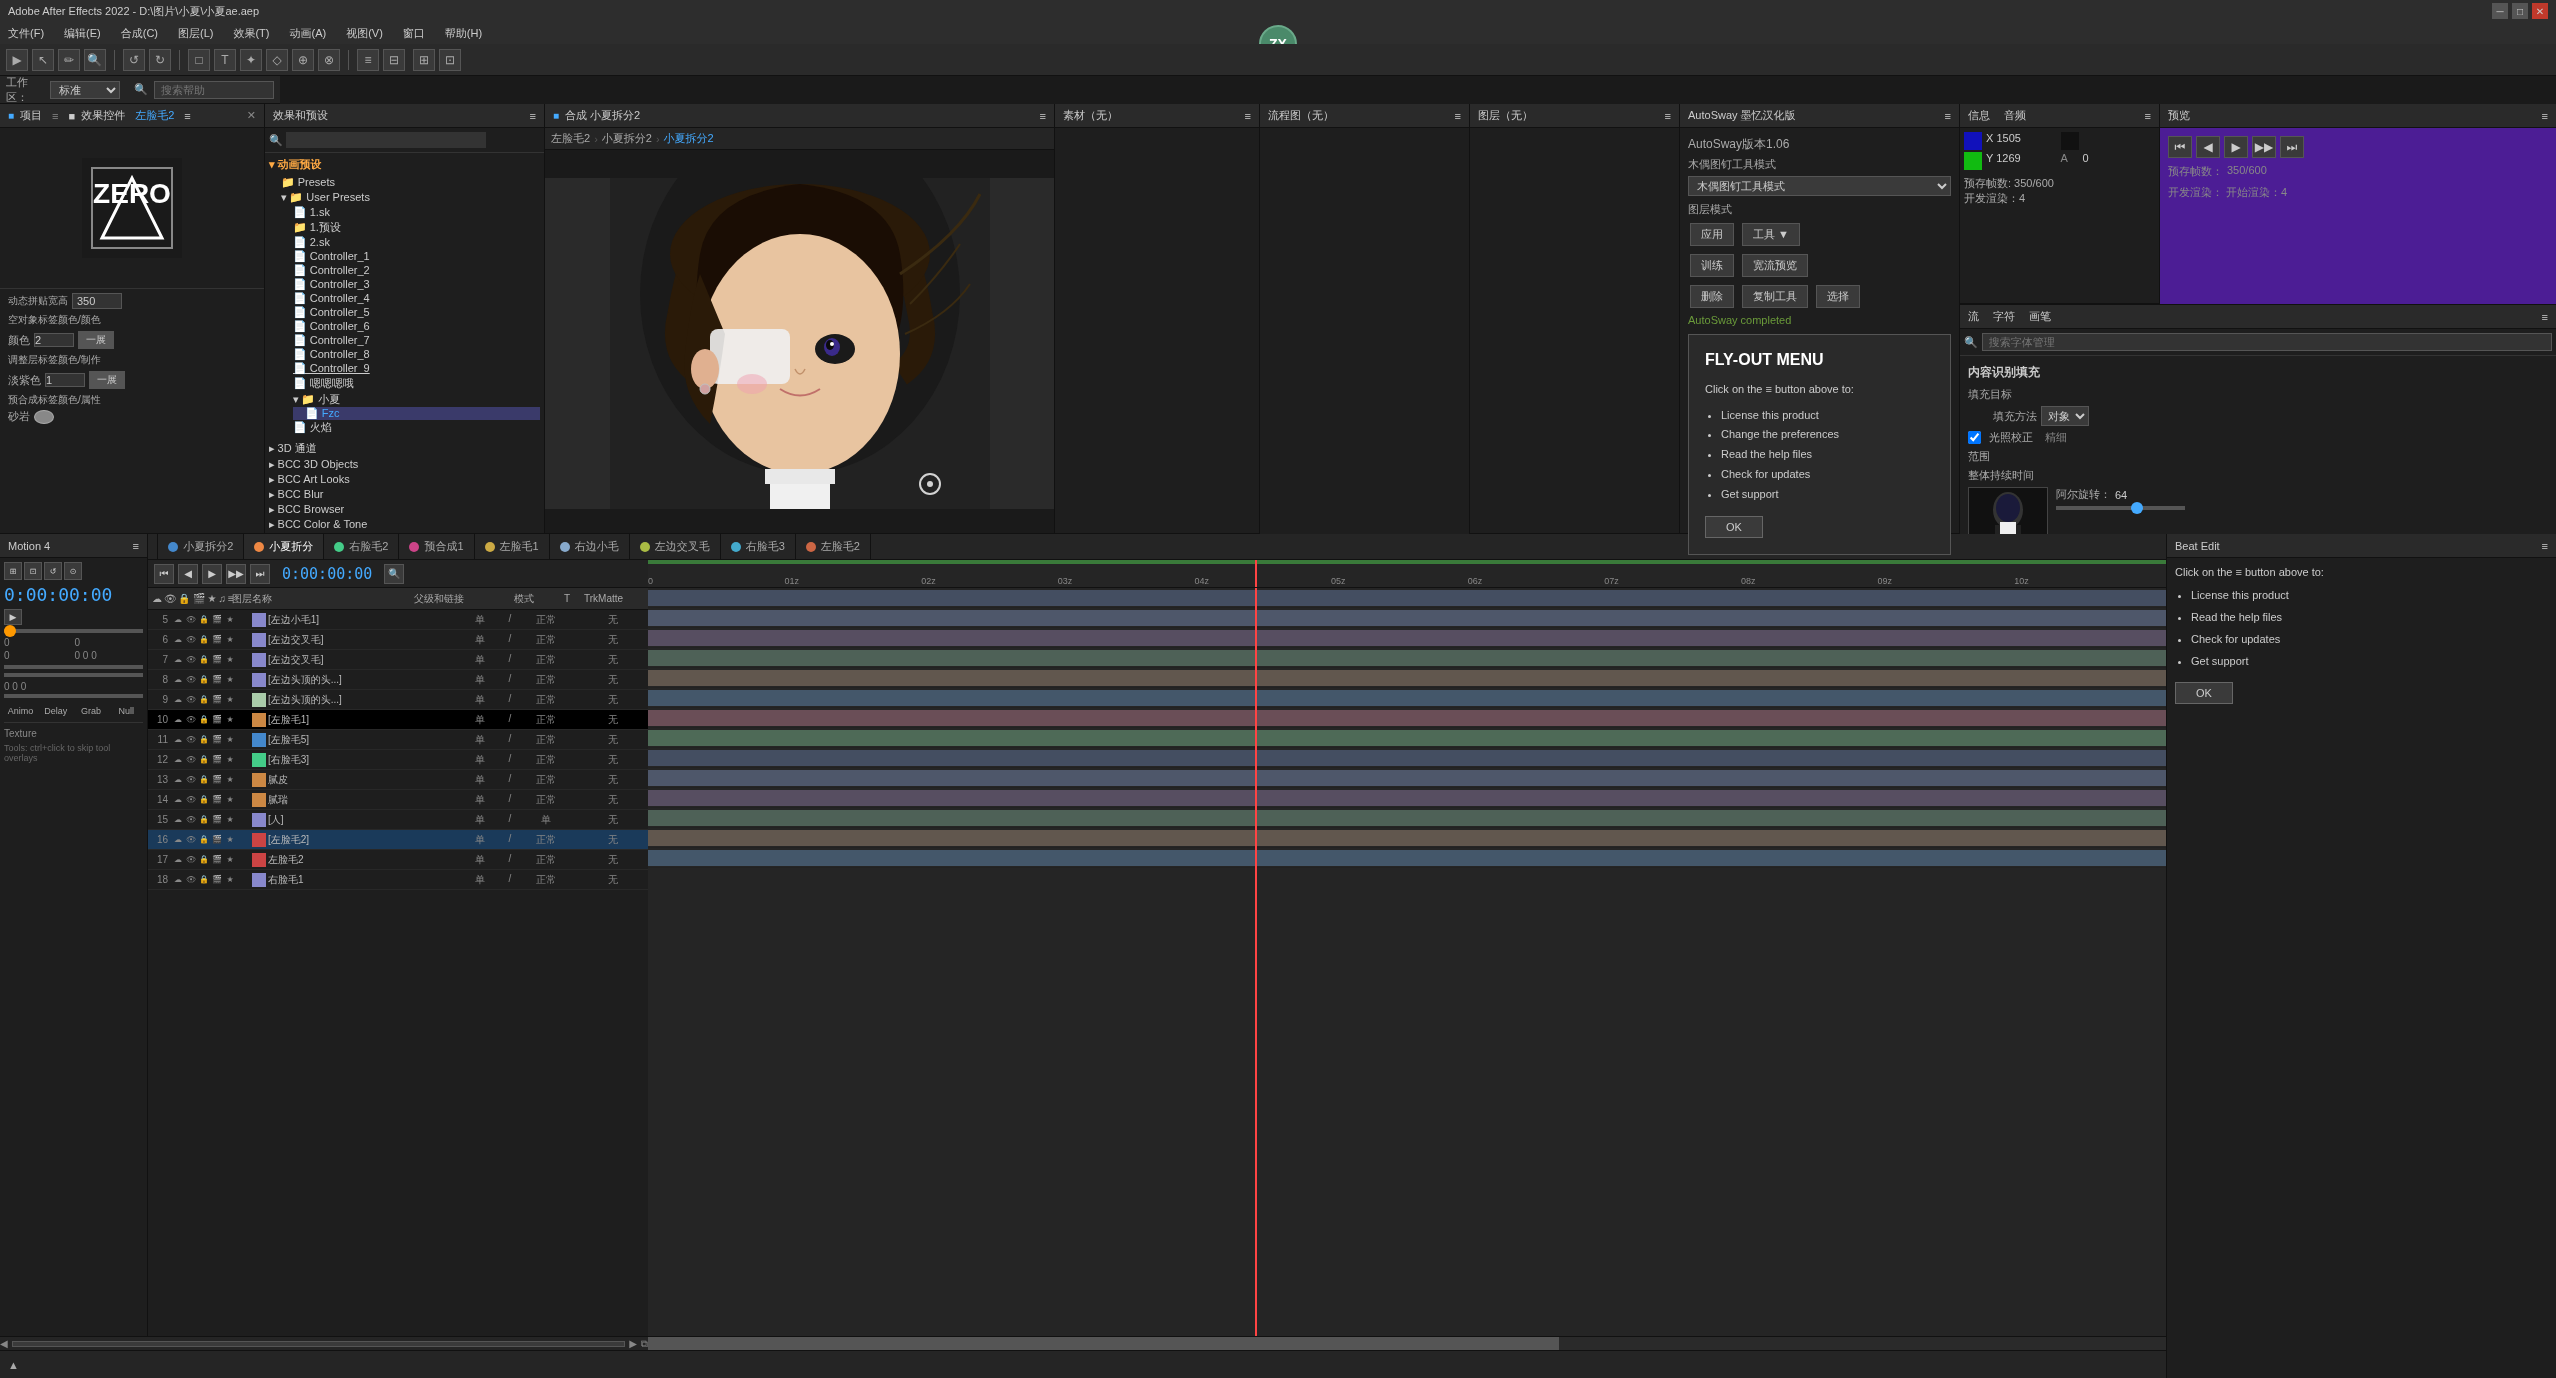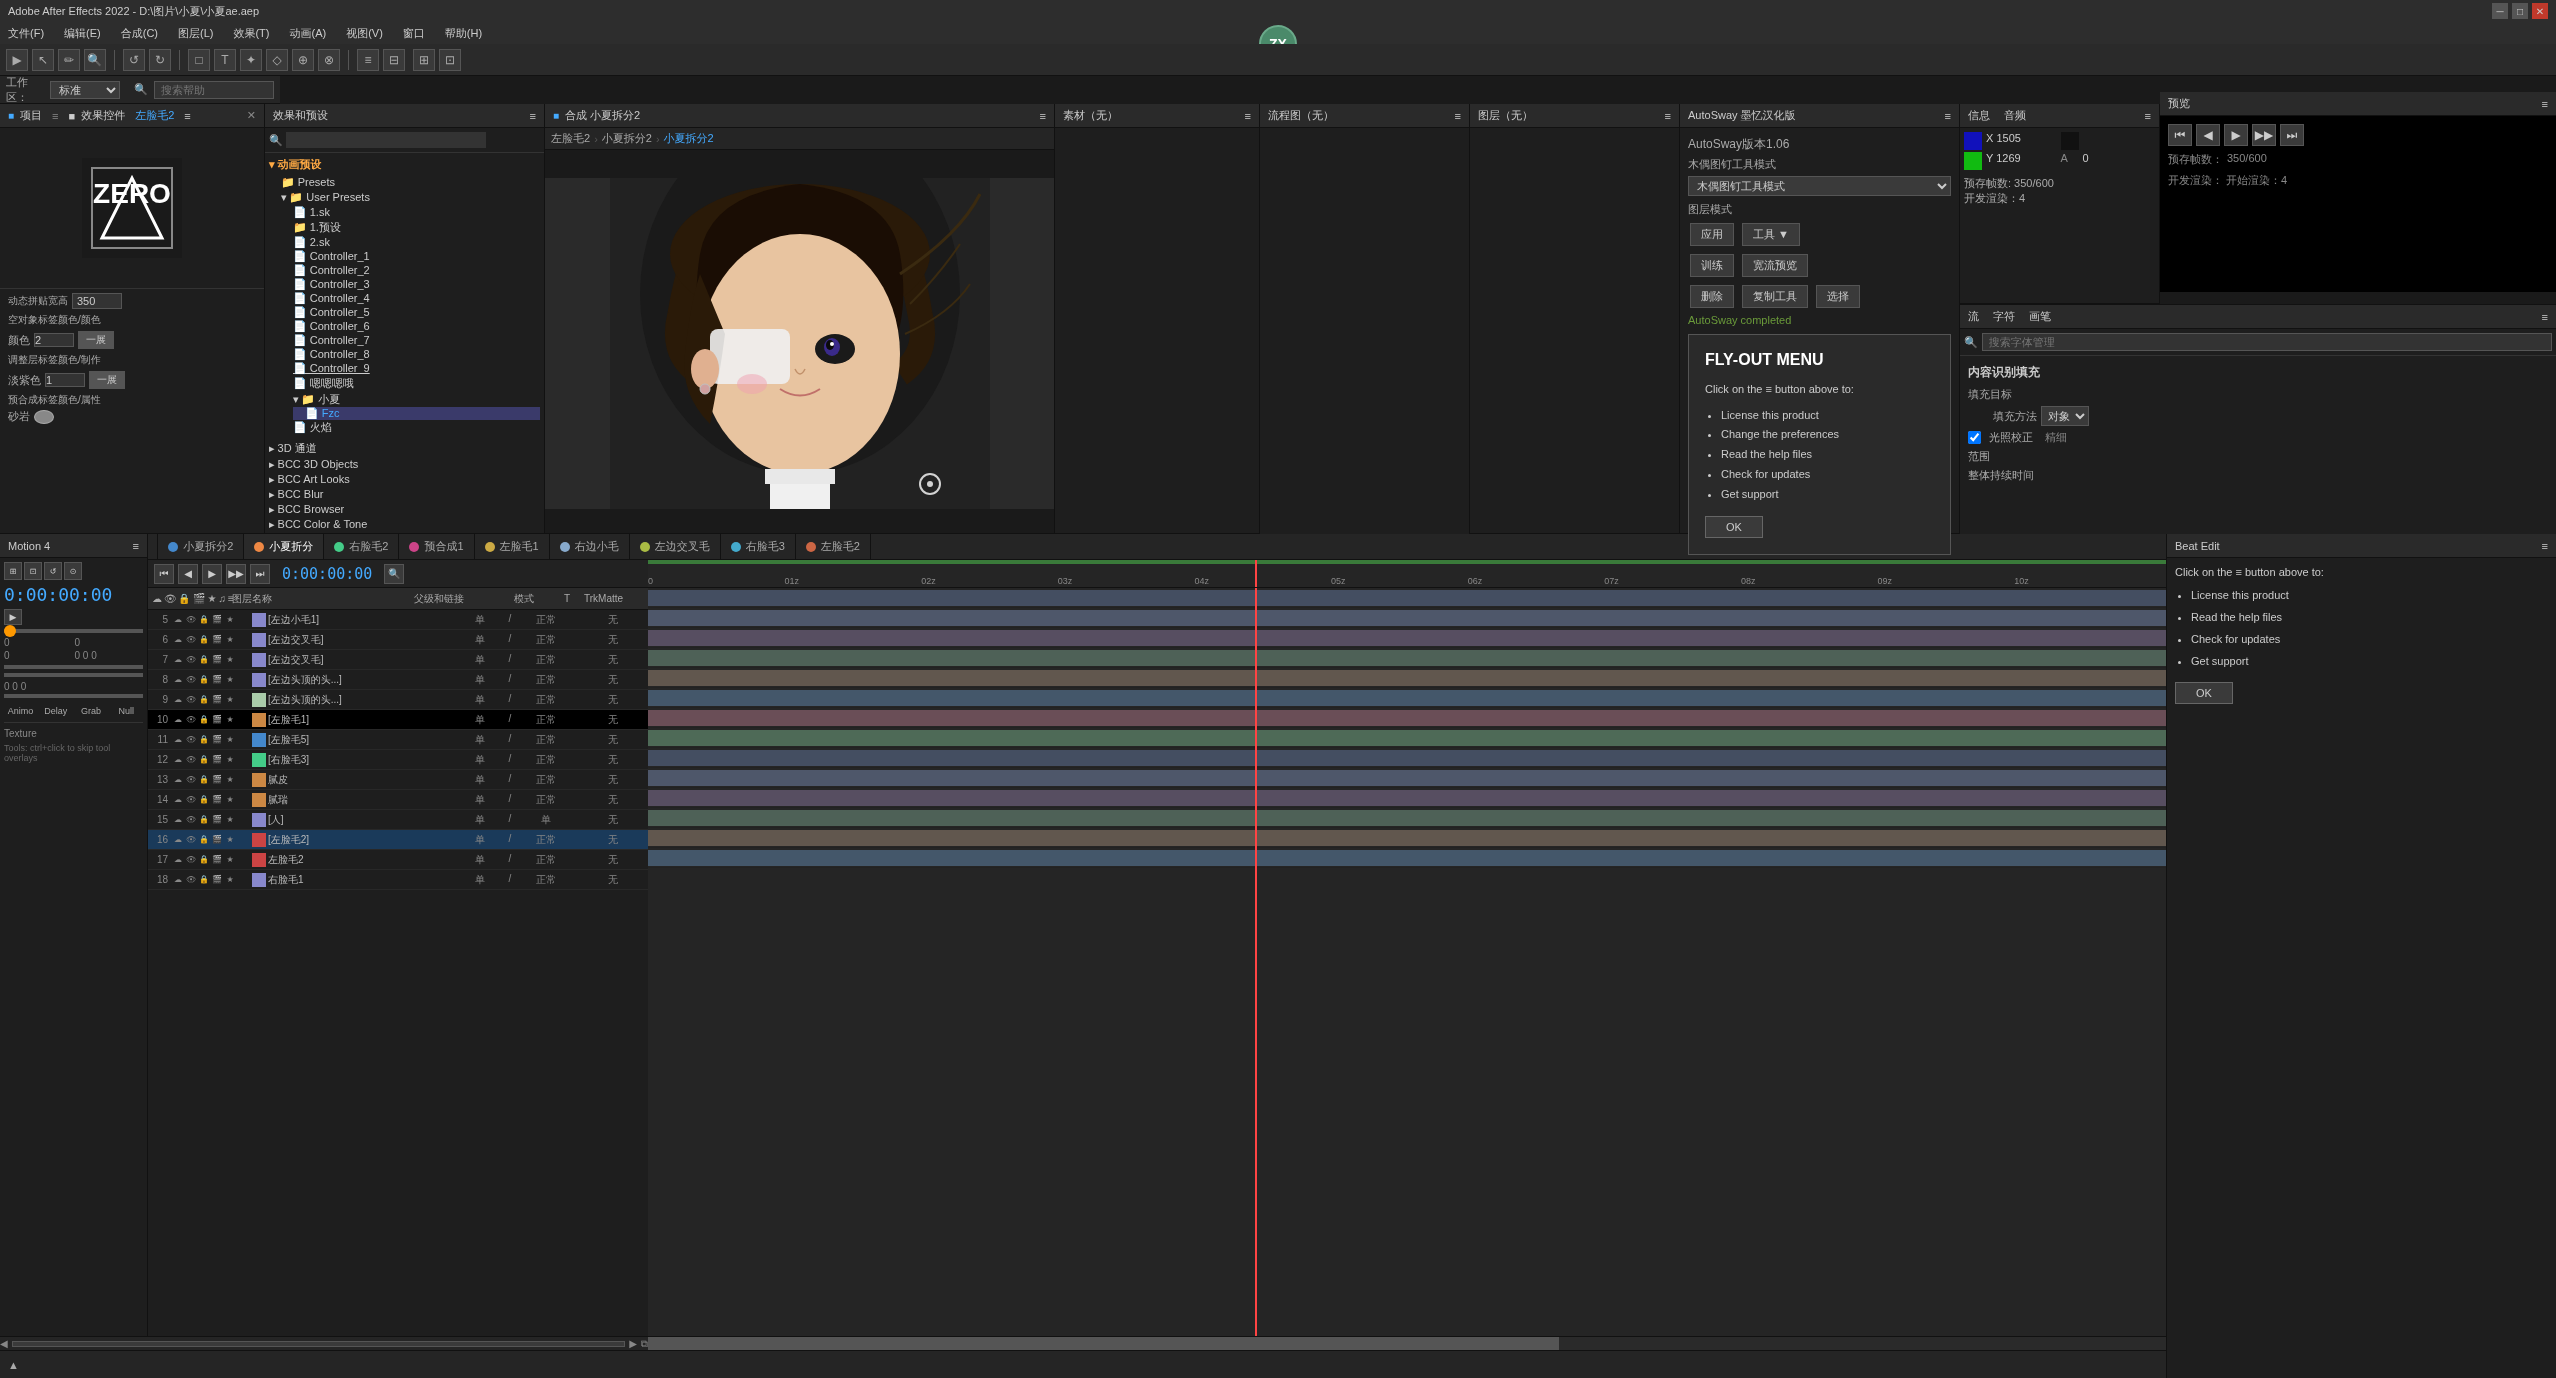--- a/index.html
+++ b/index.html
@@ -461,24 +461,24 @@
       border: 1px solid #666;
       color: #ccc;
       padding: 4px 20px;
       cursor: pointer;
       font-size: 11px;
     }
 
     
     .panel-right-top {
       position: absolute;
-      top: 92px; left: 2160px;
+      top: 104px; left: 2160px;
       width: 396px;
       height: 200px;
-      background: #000000;
+      background: #4c1d95;
     }
     .panel-right-bottom {
       position: absolute;
       top: 304px; left: 1960px;
       width: 596px;
       height: 230px;
       background: #1e1e1e;
       border-top: 1px solid #111;
     }
 
@@ -913,20 +913,39 @@
       <span style="color:#aaa;font-size:11px;">光照校正</span>
       <span style="color:#888;font-size:11px;margin-left:8px;">精细</span>
     </div>
     <div style="margin-bottom:4px;">
       <span style="color:#aaa;font-size:11px;">范围</span>
     </div>
     <div style="margin-bottom:4px;display:flex;align-items:center;gap:4px;">
       <span style="color:#aaa;font-size:11px;">整体持续时间</span>
     </div>
 
+    <div style="display:flex;gap:8px;align-items:flex-start;margin-top:4px;">
+      <div class="thumbnail-preview">
+        <svg width="70" height="55" viewBox="0 0 70 55">
+          <rect width="70" height="55" fill="#111"></rect>
+          <ellipse cx="35" cy="20" rx="15" ry="18" fill="#333"></ellipse>
+          <rect x="22" y="35" width="26" height="20" fill="#222"></rect>
+
+          <ellipse cx="35" cy="18" rx="12" ry="14" fill="#1a1a3a"></ellipse>
+          <rect x="27" y="32" width="16" height="18" fill="#f0f0f0"></rect>
+        </svg>
+      </div>
+      <div style="display:flex;flex-direction:column;gap:4px;">
+        <div style="display:flex;align-items:center;gap:4px;">
+          <span style="color:#aaa;font-size:11px;">阿尔旋转：</span>
+          <span style="color:#ccc;font-size:11px;">64</span>
+        </div>
+        <input type="range" min="0" max="100" value="64" class="range-slider" style="">
+      </div>
+    </div>
   </div>
 </div>
 
 <div class="timeline-tabs" id="timeline-tab-bar">
     <div class="timeline-tab">
       <div class="tab-color-dot" style="background: rgb(136, 136, 136);"></div>
       <span>Motion 4</span>
     </div>
     <div class="timeline-tab">
       <div class="tab-color-dot" style="background: rgb(136, 136, 136);"></div>

